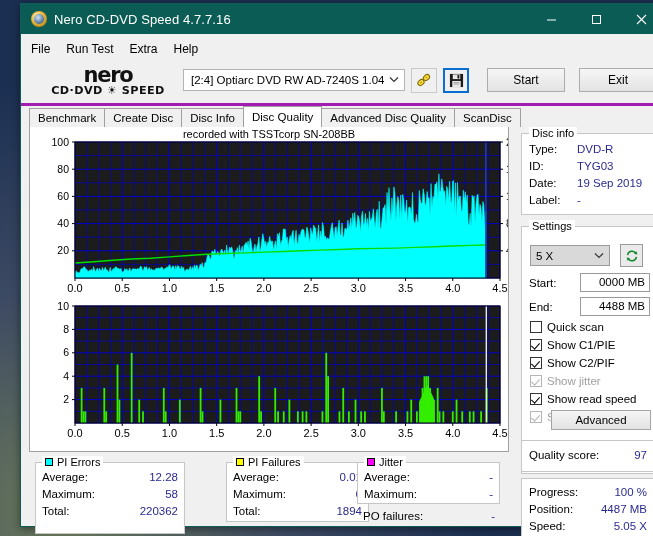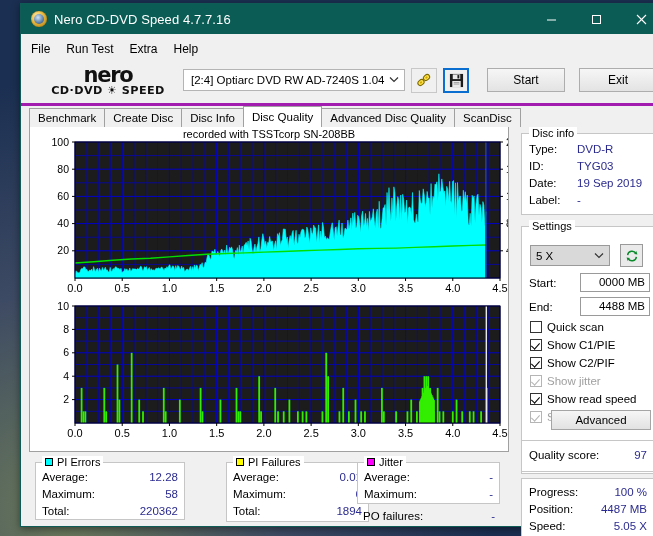--- a/index.html
+++ b/index.html
@@ -511,21 +511,21 @@
           <text x="328.3333333333333" y="311" text-anchor="middle" font-size="11" font-family="&quot;Liberation Sans&quot;, sans-serif" fill="#000">3.0</text>
           <line x1="375.55555555555554" y1="297" x2="375.55555555555554" y2="300" stroke="#000" stroke-width="1"></line>
           <text x="375.55555555555554" y="311" text-anchor="middle" font-size="11" font-family="&quot;Liberation Sans&quot;, sans-serif" fill="#000">3.5</text>
           <line x1="422.77777777777777" y1="297" x2="422.77777777777777" y2="300" stroke="#000" stroke-width="1"></line>
           <text x="422.77777777777777" y="311" text-anchor="middle" font-size="11" font-family="&quot;Liberation Sans&quot;, sans-serif" fill="#000">4.0</text>
           <line x1="470" y1="297" x2="470" y2="300" stroke="#000" stroke-width="1"></line>
           <text x="470" y="311" text-anchor="middle" font-size="11" font-family="&quot;Liberation Sans&quot;, sans-serif" fill="#000">4.5</text>
         </svg>
     </div>
 
-    <div class="sbox" style="left:14px;top:338px;width:150px;height:58px;">
+    <div class="sbox" style="left:14px;top:338px;width:150px;height:72px;">
       <div class="hdr">
         <span class="swatch" style="background:#00ffff"></span>
         <span>PI Errors</span>
       </div>
       <div class="lbl" style="top:8px;">Average:</div>
       <div class="val" style="top:8px;">12.28</div>
       <div class="lbl" style="top:25px;">Maximum:</div>
       <div class="val" style="top:25px;">58</div>
       <div class="lbl" style="top:42px;">Total:</div>
       <div class="val" style="top:42px;">220362</div>

